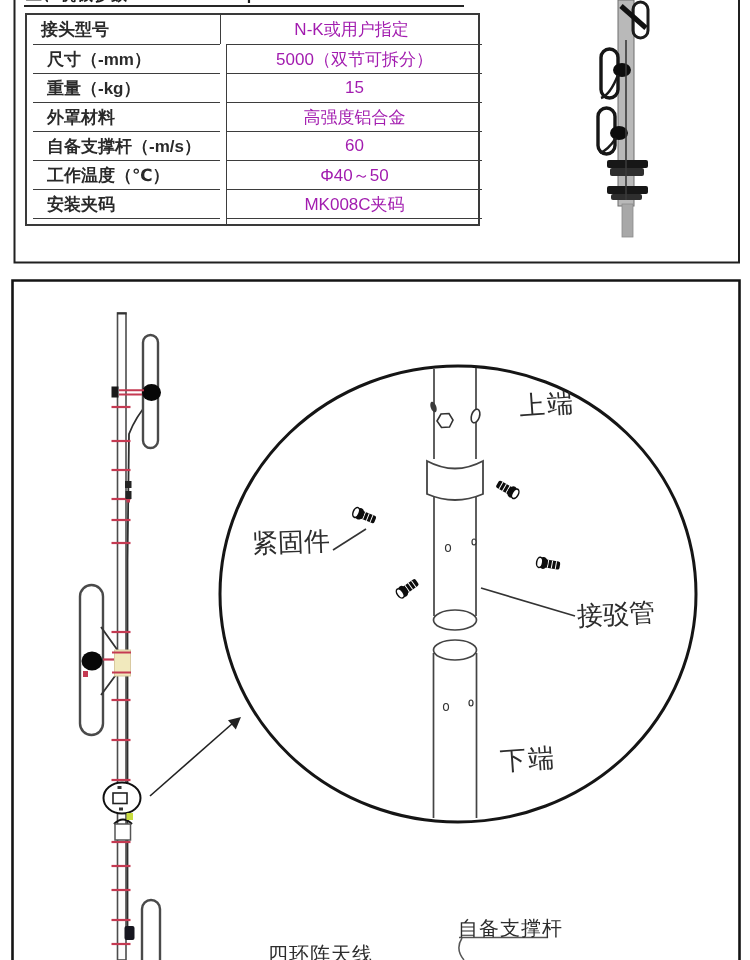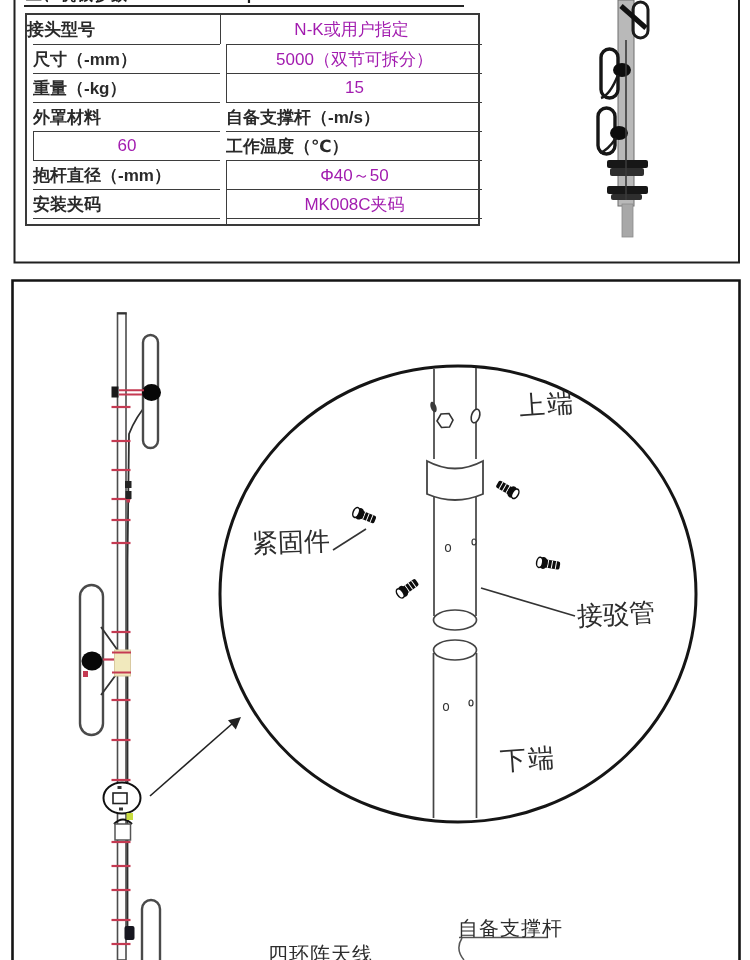--- a/index.html
+++ b/index.html
@@ -25,21 +25,21 @@
   
   .spec-table{
     left:25px;top:13px;width:455px;z-index:2;
     display:grid;grid-template-columns:193px 262px;
     border:2px solid #3a3a3a;background:#fff;box-sizing:border-box;
   }
   .cell{
     height:29px;display:flex;align-items:center;box-sizing:border-box;
     font-size:17px;overflow:hidden;white-space:nowrap;
   }
-  .cell.lbl{font-weight:bold;color:#2a2a2a;text-align:right;}
+  .cell.lbl{padding-left:14px;font-weight:bold;color:#2a2a2a;text-align:right;}
   .cell.val{justify-content:center;color:#a21caf;border-left:1.6px solid #3d3d3d;}
   .cell.rtop{border-top:1.6px solid #3d3d3d;margin-left:6px;}
   .cell.stub{height:6px;}
   
   .dlabel{z-index:4;color:#2d2d2d;white-space:nowrap;line-height:1;}
   .big{font-size:26px;letter-spacing:2px;}
   .small{font-size:20px;letter-spacing:1px;}
   svg{display:block;}
   #artwork{left:0;top:0;z-index:1;}
 </style>
@@ -197,24 +197,24 @@
 <div class="abs header-rule"></div>
 
 <div class="abs spec-table">
   <div class="cell lbl">接头型号</div>
   <div class="cell val">N-K或用户指定</div>
   <div class="cell lbl rtop">尺寸（-mm）</div>
   <div class="cell val rtop">5000（双节可拆分）</div>
   <div class="cell lbl rtop">重量（-kg）</div>
   <div class="cell val rtop">15</div>
   <div class="cell lbl rtop">外罩材料</div>
+  <div class="cell val rtop">高强度铝合金</div>
   <div class="cell lbl rtop">自备支撑杆（-m/s）</div>
   <div class="cell val rtop">60</div>
   <div class="cell lbl rtop">工作温度（℃）</div>
-  <div class="cell lbl rtop">抱杆直径（-mm）</div>
   <div class="cell val rtop">Φ40～50</div>
   <div class="cell lbl rtop">安装夹码</div>
   <div class="cell val rtop">MK008C夹码</div>
   <div class="cell lbl rtop stub"></div>
   <div class="cell val rtop stub"></div>
 </div>
 
 <div class="abs dlabel big" style="left:519px;top:391px;transform:rotate(-4deg);">上端</div>
 <div class="abs dlabel big" style="left:252px;top:529px;transform:rotate(-2deg);letter-spacing:0;">紧固件</div>
 <div class="abs dlabel big" style="left:577px;top:601px;transform:rotate(-3deg);letter-spacing:0;">接驳管</div>

